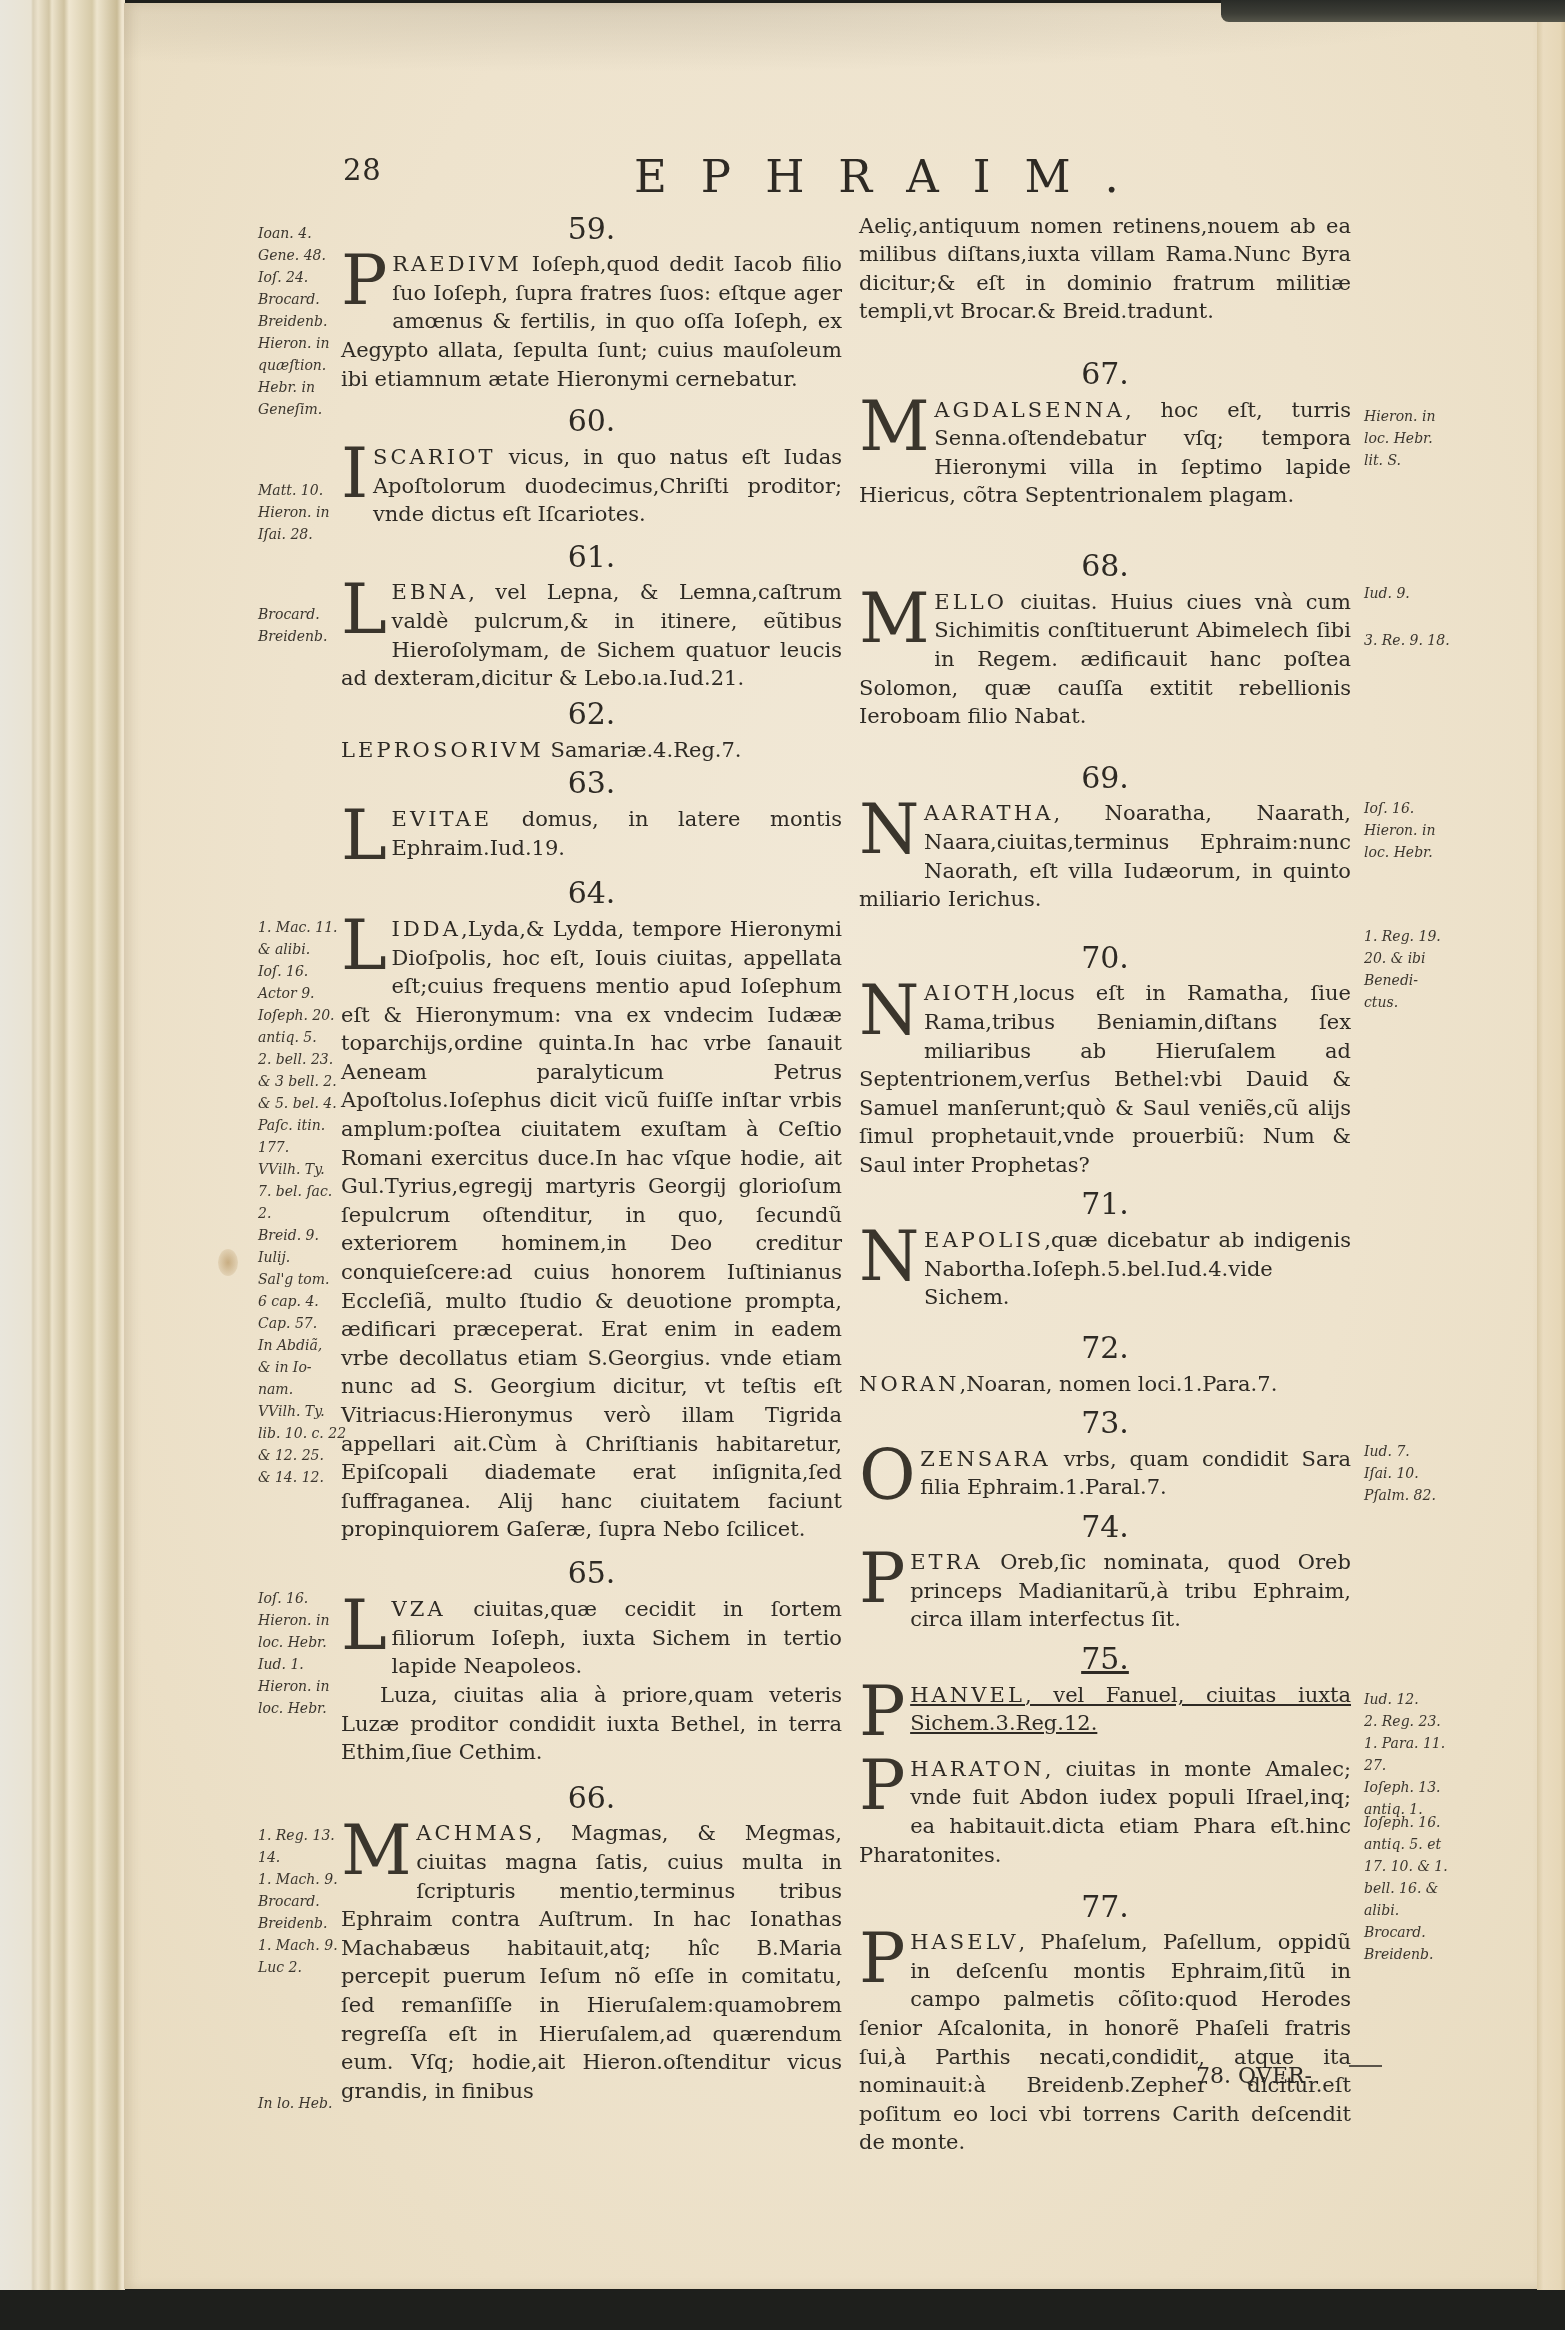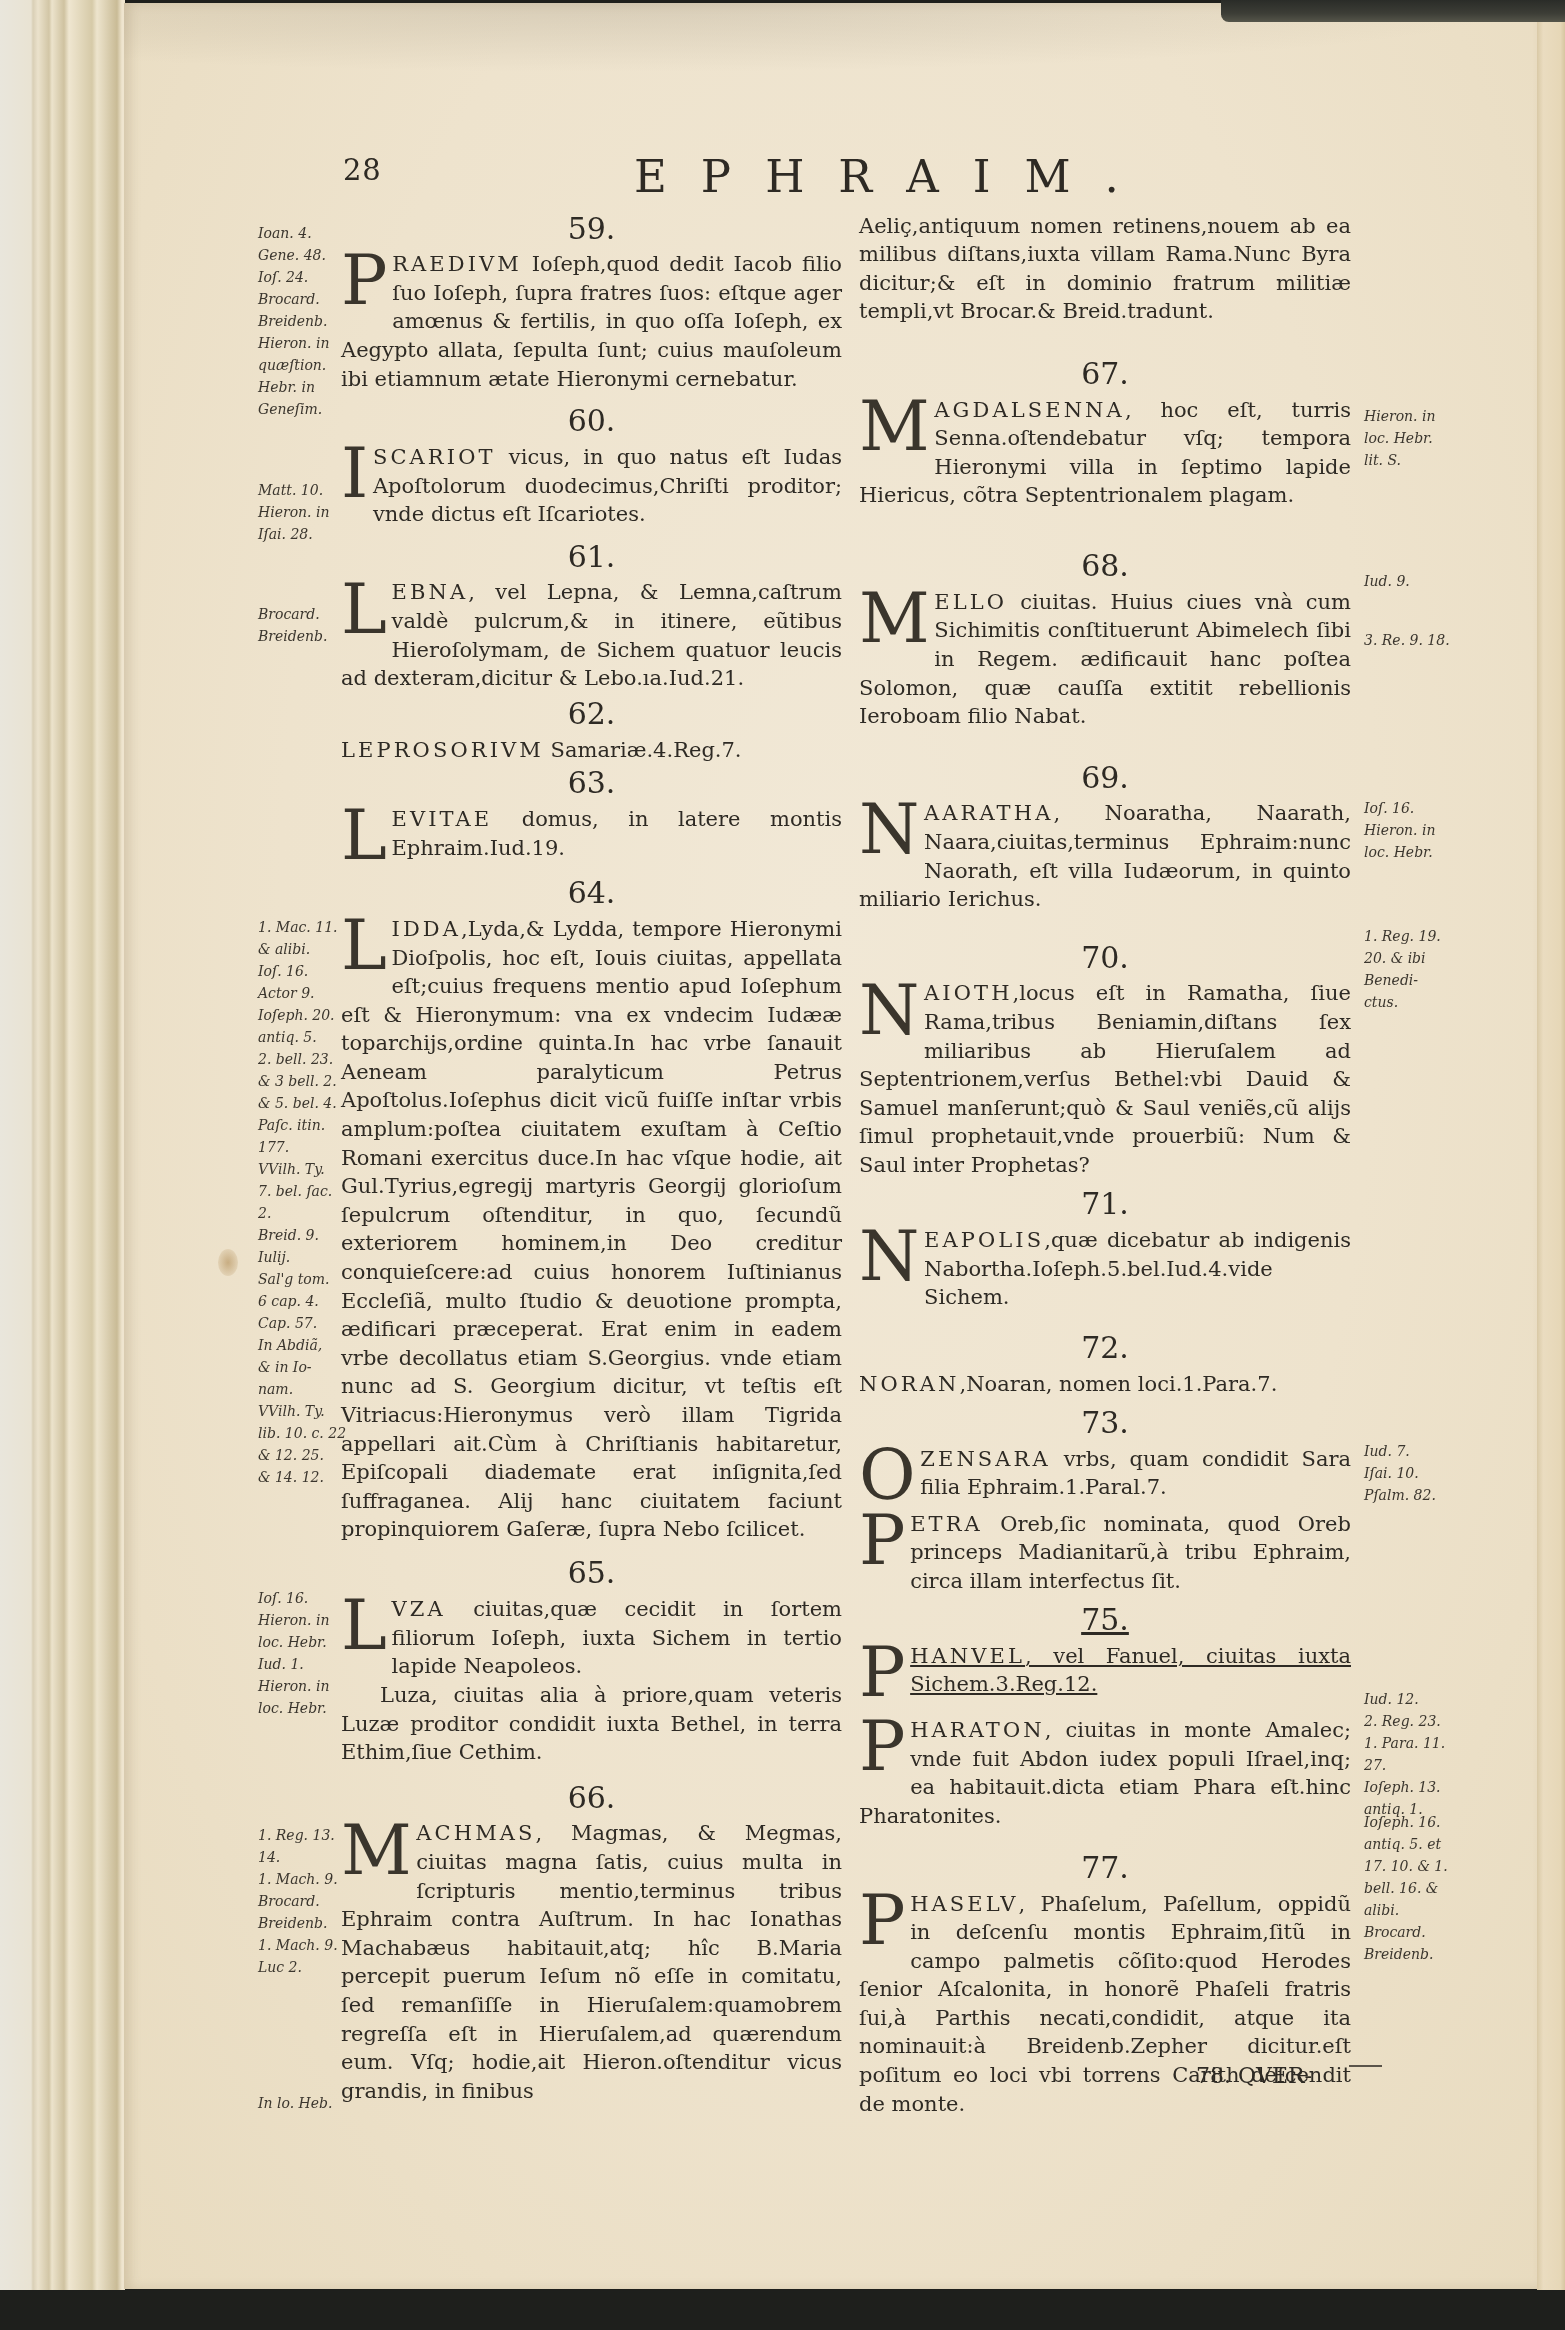--- a/index.html
+++ b/index.html
@@ -147,20 +147,21 @@
     </div>
     <div class="entry" style="margin-top: 19px;">
       <div class="entry-num">72.</div>
       <p class="entry-body"><span class="smallcaps">NORAN</span><span>,Noaran, nomen loci.1.Para.7.</span></p>
     </div>
     <div class="entry" style="margin-top: 7.8px;">
       <div class="entry-num">73.</div>
       <p class="entry-body"><span class="dropcap">O</span><span class="smallcaps">ZENSARA</span><span> vrbs, quam condidit Sara filia Ephraim.1.Paral.7.</span></p>
     </div>
     <div class="entry" style="margin-top: 7.8px;">
+      <div class="entry-num">74.</div>
       <p class="entry-body"><span class="dropcap">P</span><span class="smallcaps">ETRA</span><span> Oreb,ſic nominata, quod Oreb princeps Madianitarũ,à tribu Ephraim, circa illam interfectus ſit.</span></p>
     </div>
     <div class="entry" style="margin-top: 7.8px; text-decoration: underline;">
       <div class="entry-num">75.</div>
       <p class="entry-body"><span class="dropcap">P</span><span class="smallcaps">HANVEL</span><span>, vel Fanuel, ciuitas iuxta Sichem.3.Reg.12.</span></p>
     </div>
     <div class="entry" style="margin-top: 17px;">
       <p class="entry-body"><span class="dropcap">P</span><span class="smallcaps">HARATON</span><span>, ciuitas in monte Amalec; vnde fuit Abdon iudex populi Iſrael,inq; ea habitauit.dicta etiam Phara eſt.hinc Pharatonites.</span></p>
     </div>
     <div class="entry" style="margin-top: 20.4px;">
@@ -238,21 +239,21 @@
     <div class="notes notes-left" style="top: 2092px;">
       <div>In lo. Heb.</div>
     </div>
   </div>
 <div id="notes-right">
     <div class="notes notes-right" style="top: 405px;">
       <div>Hieron. in</div>
       <div>loc. Hebr.</div>
       <div>lit. S.</div>
     </div>
-    <div class="notes notes-right" style="top: 570px;">
+    <div class="notes notes-right" style="top: 582px;">
       <div>Iud. 9.</div>
     </div>
     <div class="notes notes-right" style="top: 629px;">
       <div>3. Re. 9. 18.</div>
     </div>
     <div class="notes notes-right" style="top: 797px;">
       <div>Ioſ. 16.</div>
       <div>Hieron. in</div>
       <div>loc. Hebr.</div>
     </div>

